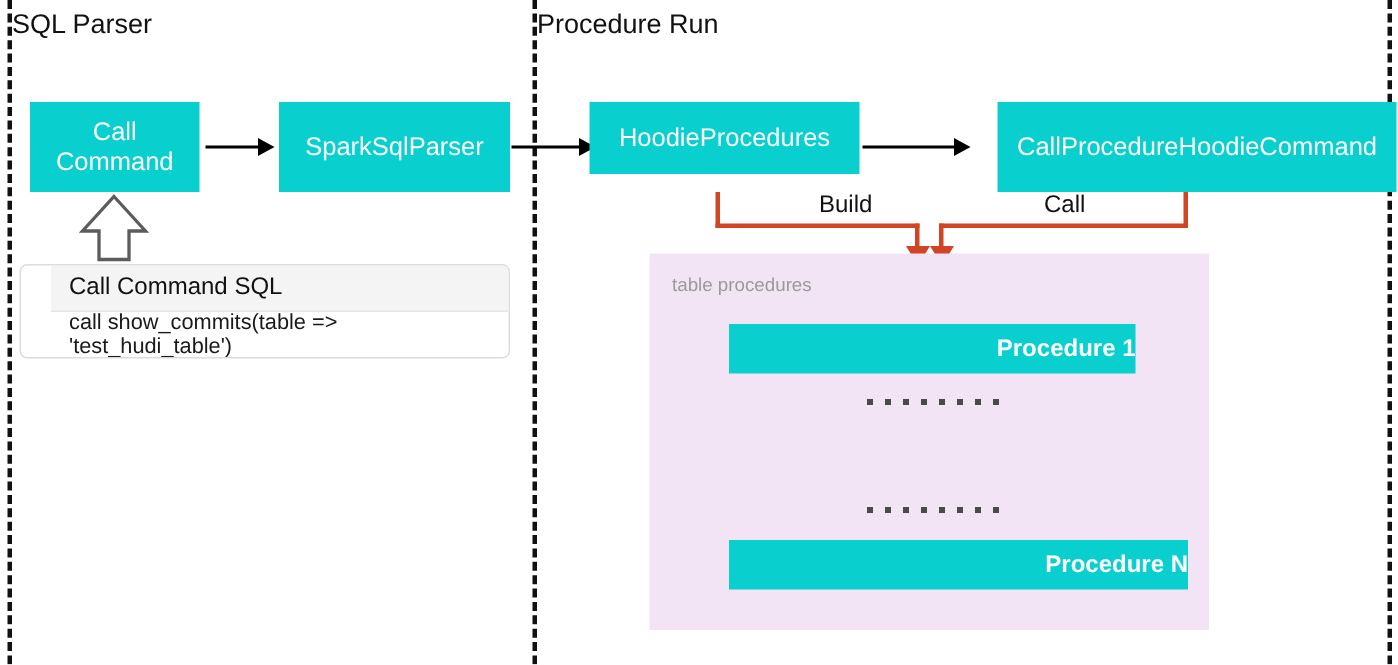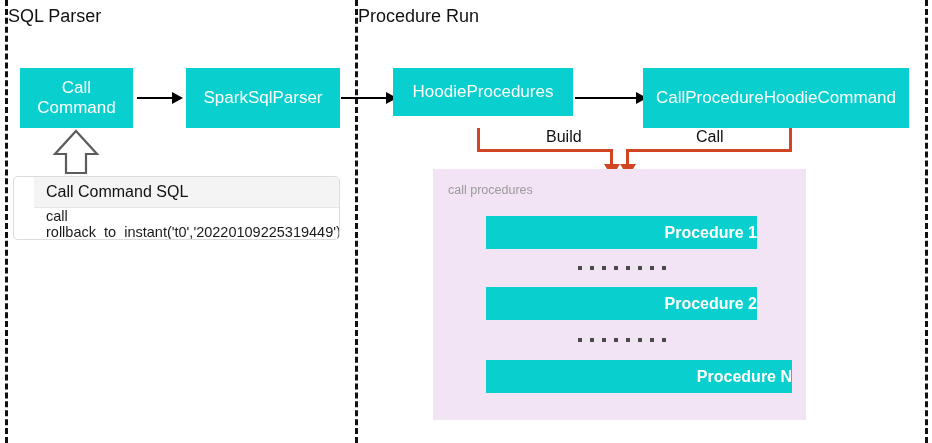--- a/index.html
+++ b/index.html
@@ -75,67 +75,64 @@
 
   <div class="arrowline" style="left:341px;top:97px;width:48px;"></div>
   <div class="arrowhead" style="left:386px;top:92px;"></div>
 
   <svg class="upflow" style="left:52px;top:129px;width:48px;height:46px;" viewBox="0 0 48 46">
     <polygon points="24,2 45,25 34,25 34,44 14,44 14,25 3,25" fill="#ffffff" stroke="#5c5c5c" stroke-width="2.2" stroke-linejoin="miter"></polygon>
   </svg>
 
   <div class="sqltable" style="left:13px;top:176px;width:327px;padding-left:20px;">
     <div class="sqlrow sqlhead">Call Command SQL</div>
-    <div class="sqlrow sqlbody" style="height:31px;">call rollback_to_instant('t0','20220109225319449')</div>
+    <div class="sqlrow sqlbody">call show_commits(table =&gt; 'test_hudi_table')</div>
   </div>
 
   <div class="tealbox" style="left:393px;top:68px;width:180px;height:48px;">
     <span>HoodieProcedures</span>
   </div>
 
   <div class="arrowline" style="left:575px;top:97px;width:62px;"></div>
   <div class="arrowhead" style="left:636px;top:92px;"></div>
 
-  <div class="tealbox" style="left:643px;top:68px;width:266px;height:60px;">
+  <div class="tealbox" style="left:665px;top:68px;width:266px;height:60px;">
     <span>CallProcedureHoodieCommand</span>
   </div>
 
   <div class="oline" style="left:477px;top:128px;width:3px;height:24px;"></div>
   <div class="oline" style="left:477px;top:149px;width:136px;height:3px;"></div>
   <div class="oline" style="left:610px;top:149px;width:3px;height:17px;"></div>
   <div class="ohead" style="left:604px;top:164px;"></div>
   <div class="olabel" style="left:546px;top:128px;">Build</div>
 
   <div class="oline" style="left:789px;top:128px;width:3px;height:24px;"></div>
   <div class="oline" style="left:626px;top:149px;width:166px;height:3px;"></div>
   <div class="oline" style="left:626px;top:149px;width:3px;height:17px;"></div>
   <div class="ohead" style="left:620px;top:164px;"></div>
   <div class="olabel" style="left:696px;top:128px;">Call</div>
 
   <div class="panel" style="left:433px;top:169px;width:373px;height:251px;"></div>
-  <div class="panel-label" style="left:448px;top:183px;">call procedures</div>
+  <div class="panel-label" style="left:448px;top:183px;">table procedures</div>
 
   <div class="procbox" style="left:486px;top:216px;width:271px;height:33px;">
     <span>Procedure 1</span>
   </div>
 
   <div class="dots" style="left:578px;top:266px;">
     <i></i>
       <i></i>
       <i></i>
       <i></i>
       <i></i>
       <i></i>
       <i></i>
       <i></i>
   </div>
 
-  <div class="procbox" style="left:486px;top:287px;width:271px;height:33px;">
-    <span>Procedure 2</span>
-  </div>
 
   <div class="dots" style="left:578px;top:338px;">
     <i></i>
       <i></i>
       <i></i>
       <i></i>
       <i></i>
       <i></i>
       <i></i>
       <i></i>

